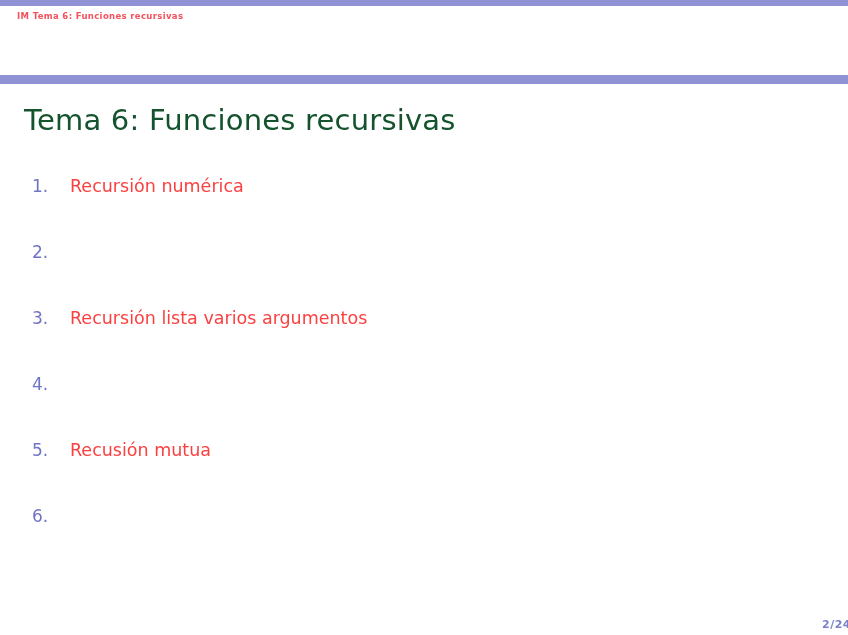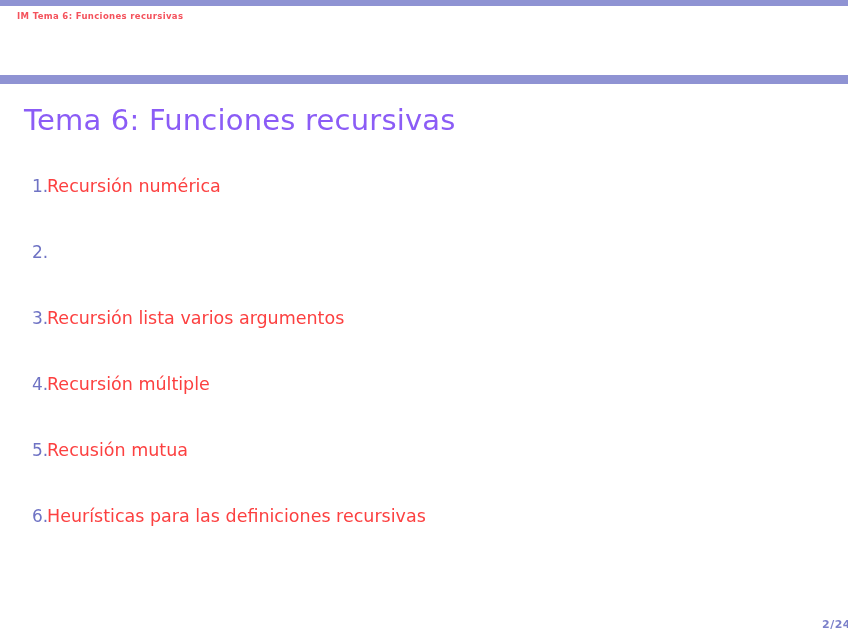--- a/index.html
+++ b/index.html
@@ -52,21 +52,21 @@
     white-space: nowrap;
     font-family: "DejaVu Sans", sans-serif;
   }
 
   
   .frame-title {
     position: absolute;
     left: 24px;
     top: 103px;
     font-size: 29px;
-    color: #8b5cf6;
+    color: #14532d;
     white-space: nowrap;
     letter-spacing: 0.2px;
     font-family: "DejaVu Sans", sans-serif;
   }
 
   
   .outline {
     position: absolute;
     left: 0;
     top: 176px;
@@ -82,21 +82,21 @@
     left: 32px;
     top: 0;
     width: 26px;
     text-align: left;
     font-size: 17px;
     color: #6f73c4;
     font-family: "DejaVu Sans", sans-serif;
   }
   .item-label {
     position: absolute;
-    left: 47px;
+    left: 70px;
     top: 0;
     font-size: 17.5px;
     color: #fc4040;
     font-family: "DejaVu Sans", sans-serif;
   }
 
   
   .page-number {
     position: absolute;
     right: -3px;
@@ -132,30 +132,28 @@
       <span class="item-number">2.</span>
     </div>
 
     <div class="outline-item">
       <span class="item-number">3.</span>
       <span class="item-label">Recursión lista varios argumentos</span>
     </div>
 
     <div class="outline-item">
       <span class="item-number">4.</span>
-      <span class="item-label">Recursión múltiple</span>
     </div>
 
     <div class="outline-item">
       <span class="item-number">5.</span>
       <span class="item-label">Recusión mutua</span>
     </div>
 
     <div class="outline-item">
       <span class="item-number">6.</span>
-      <span class="item-label">Heurísticas para las definiciones recursivas</span>
     </div>
 
   </div>
 
   <div class="page-number">2/24</div>
 
 </div>
 
 </body></html>

